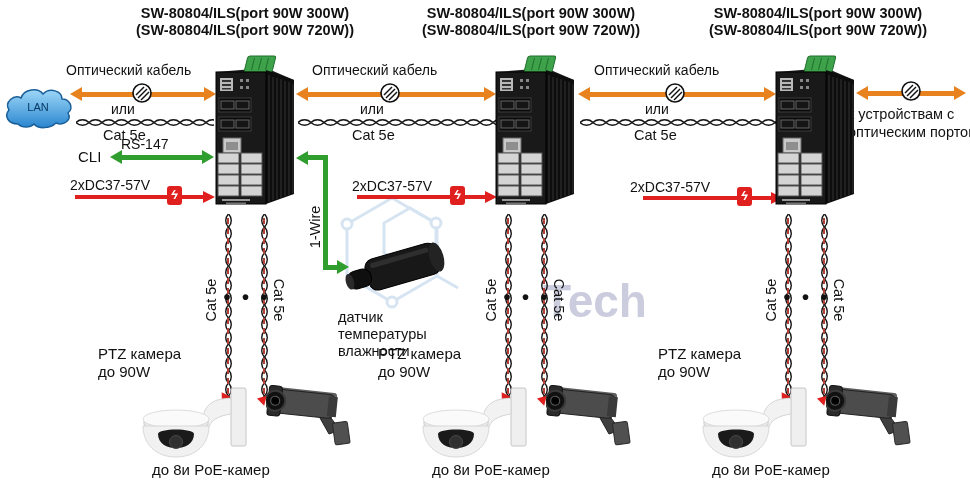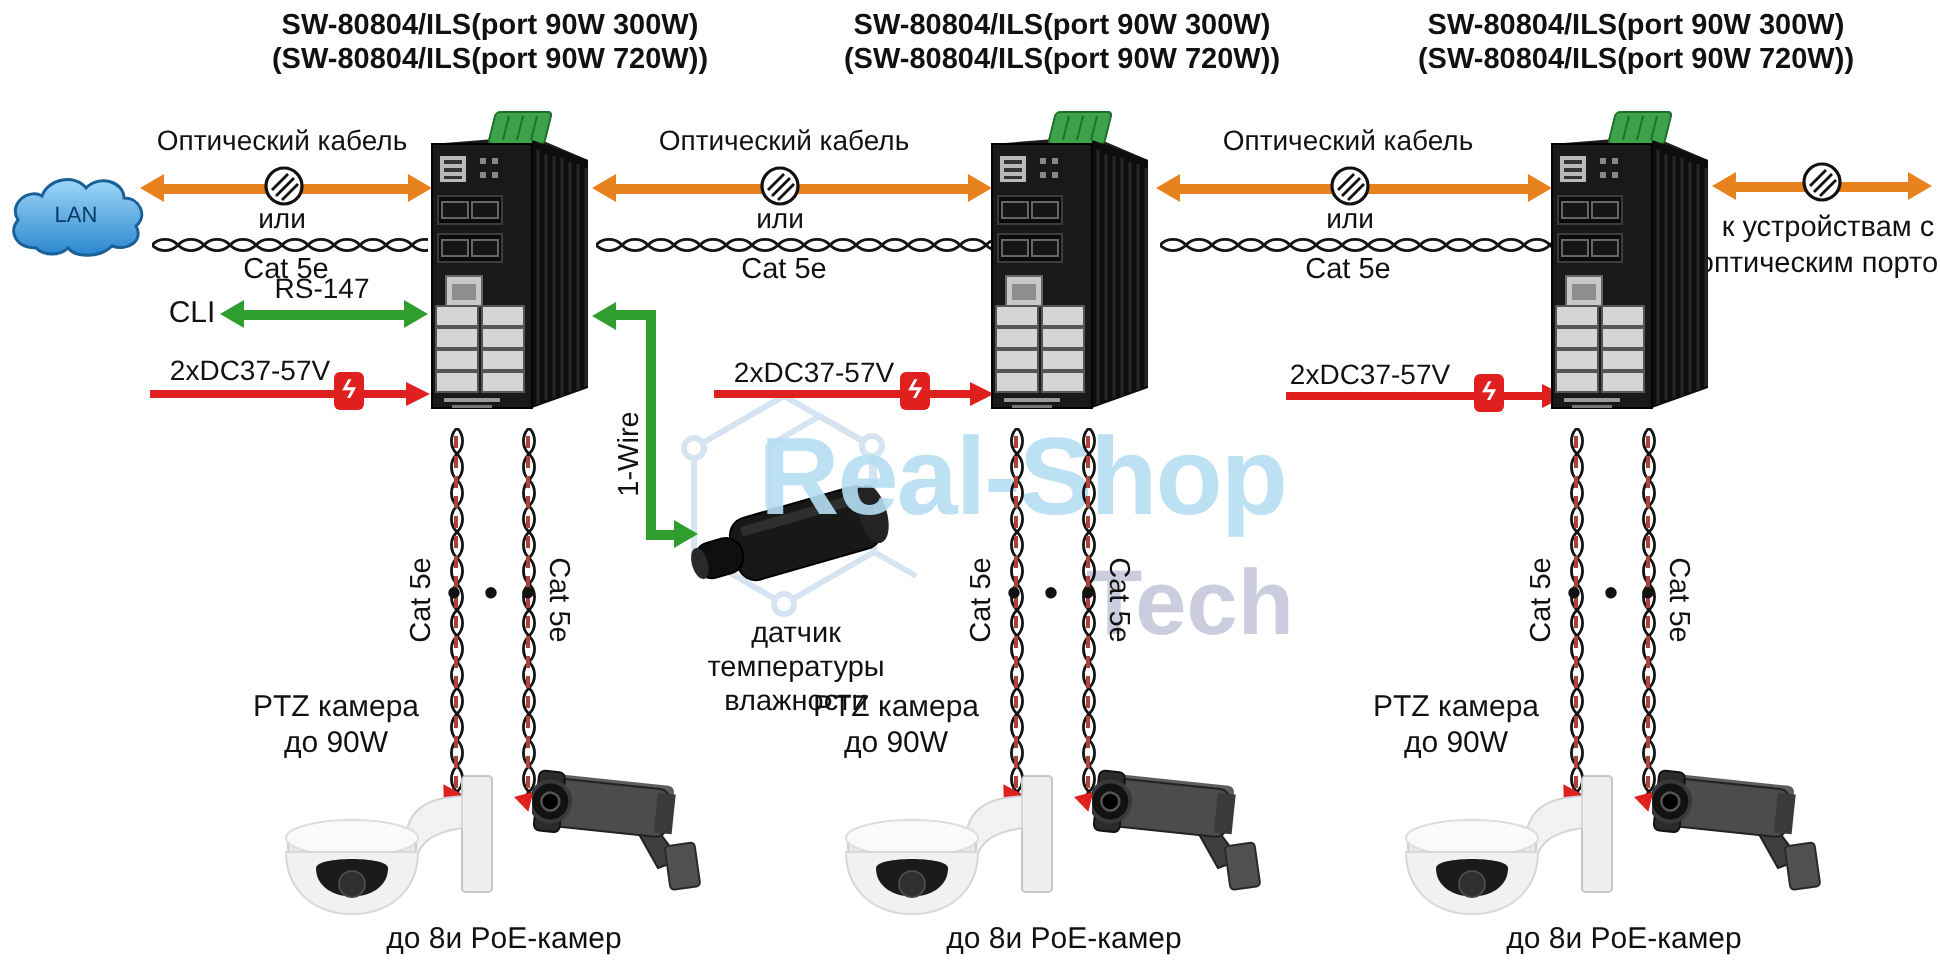--- a/index.html
+++ b/index.html
@@ -3,21 +3,21 @@
 <meta charset="utf-8">
 <style>
   html,body{margin:0;padding:0;background:#fff;}
   .canvas{position:relative;width:970px;height:488px;background:#ffffff;overflow:hidden;
           font-family:"Liberation Sans",sans-serif;color:#111;}
   .abs{position:absolute;}
   .z1{z-index:1}.z2{z-index:2}.z4{z-index:4}
 
   
   .title{position:absolute;width:280px;text-align:center;font-weight:bold;font-size:14.5px;line-height:17px;z-index:4;}
-  .lbl{position:absolute;font-size:14px;text-align:center;z-index:4;}
+  .lbl{position:absolute;font-size:14px;text-align:left;z-index:4;}
   .lbl-b{font-size:14.5px;}
   .vlabel{position:absolute;width:64px;height:16px;font-size:14.5px;text-align:center;z-index:4;}
   .rotl{transform:rotate(-90deg);}
   .rotr{transform:rotate(90deg);}
   .dots{position:absolute;width:70px;text-align:center;font-size:20px;font-weight:bold;letter-spacing:3px;z-index:4;}
 
   
   .shaft{position:absolute;z-index:4;}
   .sh-or{height:5px;background:var(--orange);}
   .sh-gr{height:5px;background:var(--green);}
@@ -66,21 +66,20 @@
   <svg class="abs z1" style="left:322px;top:178px" width="150" height="135" viewBox="0 0 150 135">
     <g fill="none" stroke="#cfe0f0" stroke-width="3" opacity="0.85">
       <polygon points="70,20 115,46 115,98 70,124 25,98 25,46"></polygon>
       <polygon points="88,30 114,45 114,75 88,90 62,75 62,45"></polygon>
       <line x1="115" y1="98" x2="136" y2="110"></line>
       <circle cx="25" cy="46" r="5" fill="#ffffff"></circle>
       <circle cx="70" cy="124" r="5" fill="#ffffff"></circle>
       <circle cx="114" cy="45" r="5" fill="#ffffff"></circle>
     </g>
   </svg>
-  <div class="wm1" style="left:380px;top:206px">Real-Shop</div>
   <div class="wm2" style="left:543px;top:274px">Tech</div>
 
   <svg class="abs z4" style="left:2px;top:84px" width="72" height="48" viewBox="0 0 72 48">
     <path d="M16,40 C6,40 2,32 7,26 C2,18 12,10 19,14 C22,5 36,3 41,10 C48,3 60,7 60,15 C68,15 72,24 66,29 C70,36 62,42 54,39 C48,45 36,45 32,40 C28,44 20,44 16,40 Z" fill="url(#cloudGrad)" stroke="#1a5f98" stroke-width="1.5"></path>
     <text x="36" y="27" font-size="11" text-anchor="middle" fill="#083a66">LAN</text>
   </svg>
 
   <div class="lbl" style="left:66px;top:62px;width:150px">Оптический кабель</div>
   <div class="tri tl-or" style="left:70px;top:87px"></div>
   <div class="shaft sh-or" style="left:80px;top:92px;width:126px"></div>

